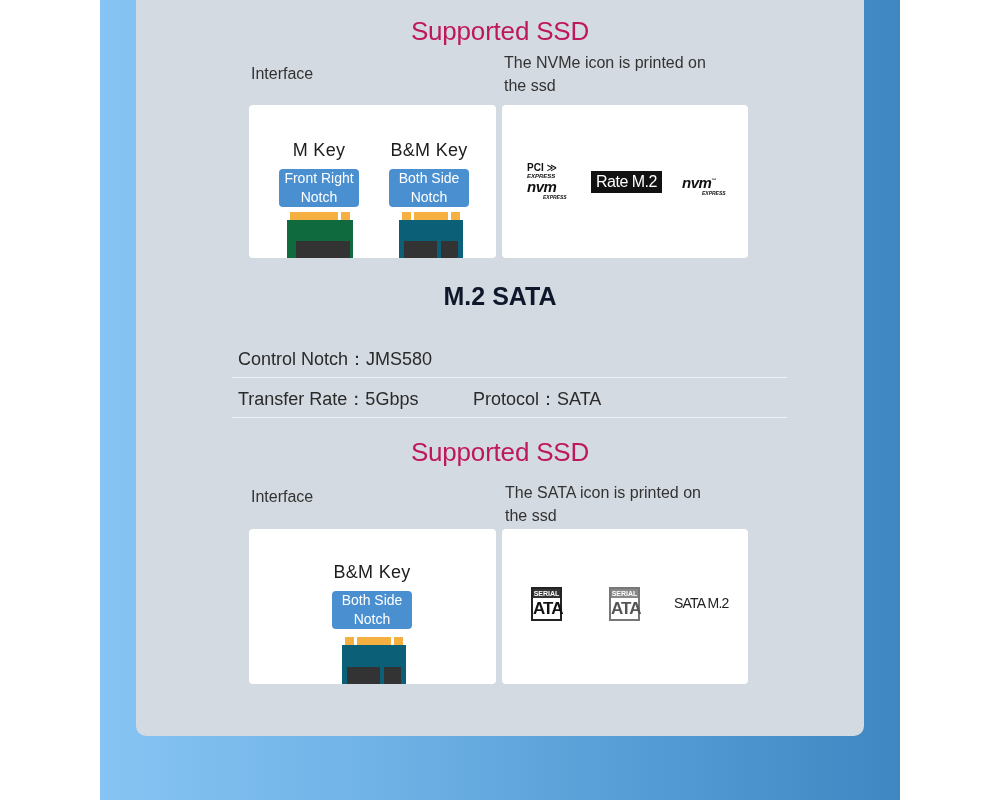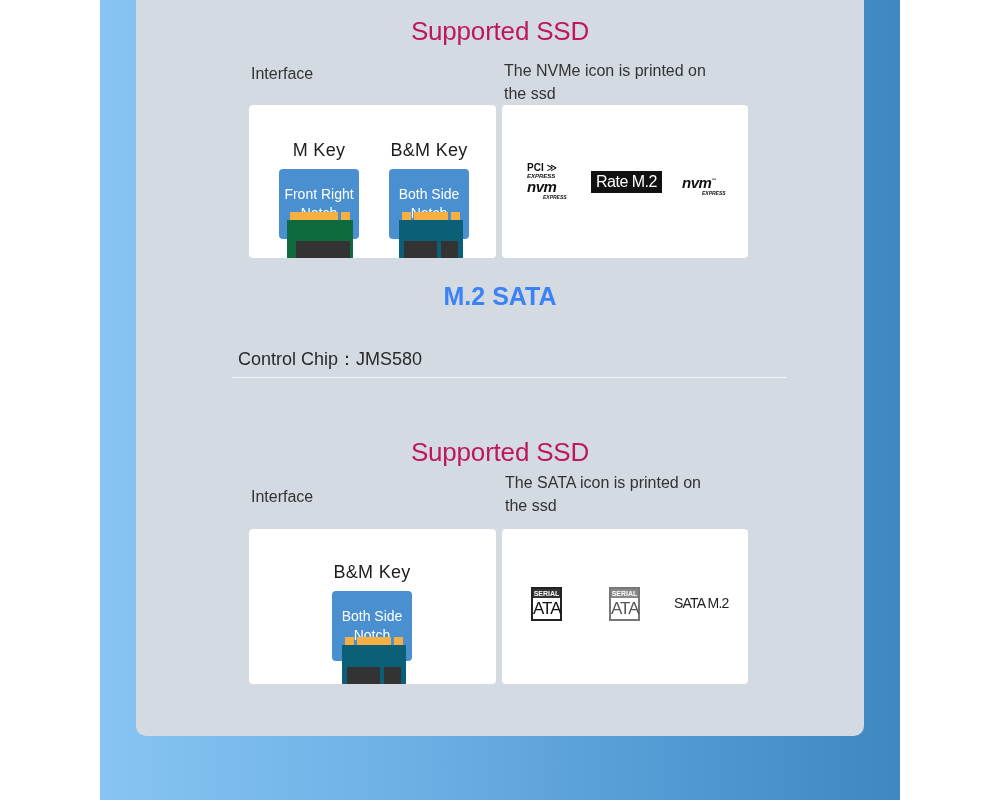--- a/index.html
+++ b/index.html
@@ -14,36 +14,36 @@
     position: absolute; left: 136px; top: -20px; width: 728px; height: 756px;
     background: #d4dae1; border-radius: 10px;
   }
 
   .section-title {
     position: absolute; left: 0; width: 1000px; text-align: center;
     font-size: 26px; color: #be185d; font-weight: normal; letter-spacing: -0.2px;
   }
   .heading-sata {
     position: absolute; left: 0; width: 1000px; text-align: center;
-    font-size: 25px; font-weight: bold; color: #3b82f6; top: 282px;
+    font-size: 25px; font-weight: bold; color: #0f172a; top: 282px;
   }
 
   .label {
     position: absolute; font-size: 16px; color: #333; line-height: 23px;
   }
 
   .card {
     position: absolute; background: #ffffff; border-radius: 4px; overflow: hidden;
   }
 
   .key-col { position: absolute; text-align: center; margin-top: 12px; }
   .key-title { font-size: 18px; color: #1d1d1d; letter-spacing: 0.3px; height: 26px; line-height: 26px; }
   .notch-badge {
     margin: 6px auto 0 auto; background: #4a8fd0; color: #fff;
-    border-radius: 4px; font-size: 14px; line-height: 19px; padding: 16px 4px;
+    border-radius: 4px; font-size: 14px; line-height: 19px; padding: 0 4px;
   }
 
   .ssd { position: absolute; }
   .ssd .gold { position: absolute; top: 0; height: 9px; background: #f5b041; }
   .ssd .board { position: absolute; top: 8px; }
   .ssd .chip { position: absolute; background: #333333; }
 
   .specs { position: absolute; left: 232px; top: 338px; width: 555px; }
   .spec-row { position: relative; height: 40px; border-bottom: 1px solid #f0f3f6; }
   .spec-cell { position: absolute; top: 9px; font-size: 18px; color: #2a2a2a; white-space: nowrap; }
@@ -52,36 +52,36 @@
   .nvme-box {
     background: #111; color: #fff; font-size: 16px; padding: 2px 5px; letter-spacing: -0.5px;
     font-family: "Liberation Sans", sans-serif;
   }
   .pci-text { font-size: 10px; font-weight: bold; color: #111; line-height: 10px; }
   .pci-express { font-size: 6px; font-weight: bold; font-style: italic; color: #111; line-height: 7px; }
   .nvm-text { font-size: 15px; font-weight: bold; font-style: italic; color: #111; line-height: 14px; letter-spacing: -0.5px; }
   .nvm-express { font-size: 5px; font-weight: bold; font-style: italic; color: #111; line-height: 6px; }
   .sata-logo { border: 2px solid #222; width: 31px; height: 34px; text-align: center; }
   .sata-logo .serial { background: #333; color: #fff; font-size: 7px; font-weight: bold; line-height: 9px; }
-  .sata-logo .ata { font-size: 17px; font-weight: normal; color: #111; line-height: 22px; letter-spacing: -1px; }
+  .sata-logo .ata { font-size: 17px; font-weight: bold; color: #111; line-height: 22px; letter-spacing: -1px; }
   .sata-logo.grey { border-color: #777; }
   .sata-logo.grey .serial { background: #888; }
   .sata-logo.grey .ata { color: #555; }
   .sata-m2 { font-size: 14px; font-weight: normal; color: #222; letter-spacing: -0.8px; }
 </style>
 </head>
 <body>
 
 <div class="bg-band"></div>
 <div class="panel"></div>
 
 <div class="section-title" style="top:16px;">Supported SSD</div>
 
 <div class="label" style="left:251px; top:62px;">Interface</div>
-<div class="label" style="left:504px; top:59px;">
+<div class="label" style="left:504px; top:51px;">
   <div>The NVMe icon is printed on</div>
   <div>the ssd</div>
 </div>
 
 <div class="card" style="left:249px; top:105px; width:247px; height:153px;">
 
   <div class="key-col" style="left:30px; top:20px; width:80px;">
     <div class="key-title">M Key</div>
     <div class="notch-badge" style="width:80px;">
       <div>Front Right</div>
@@ -123,28 +123,32 @@
   <div class="logo" style="left:180px; top:68px;">
     <div class="nvm-text"><span>nvm</span><sup style="font-size:5px;">™</sup></div>
     <div class="nvm-express" style="padding-left:20px;">EXPRESS</div>
   </div>
 </div>
 
 <div class="heading-sata">M.2 SATA</div>
 
 <div class="specs">
   <div class="spec-row">
-    <div class="spec-cell" style="left:6px;">Control  Chip：JMS580</div>
+    <div class="spec-cell" style="left:6px;">Control  Notch：JMS580</div>
+  </div>
+  <div class="spec-row">
+    <div class="spec-cell" style="left:6px;">Transfer Rate：5Gbps</div>
+    <div class="spec-cell" style="left:241px;">Protocol：SATA</div>
   </div>
 </div>
 
 <div class="section-title" style="top:437px;">Supported SSD</div>
 
 <div class="label" style="left:251px; top:485px;">Interface</div>
-<div class="label" style="left:505px; top:471px;">
+<div class="label" style="left:505px; top:481px;">
   <div>The SATA icon is printed on</div>
   <div>the ssd</div>
 </div>
 
 <div class="card" style="left:249px; top:529px; width:247px; height:155px;">
   <div class="key-col" style="left:83px; top:18px; width:80px;">
     <div class="key-title">B&amp;M Key</div>
     <div class="notch-badge" style="width:80px;">
       <div>Both Side</div>
       <div>Notch</div>

